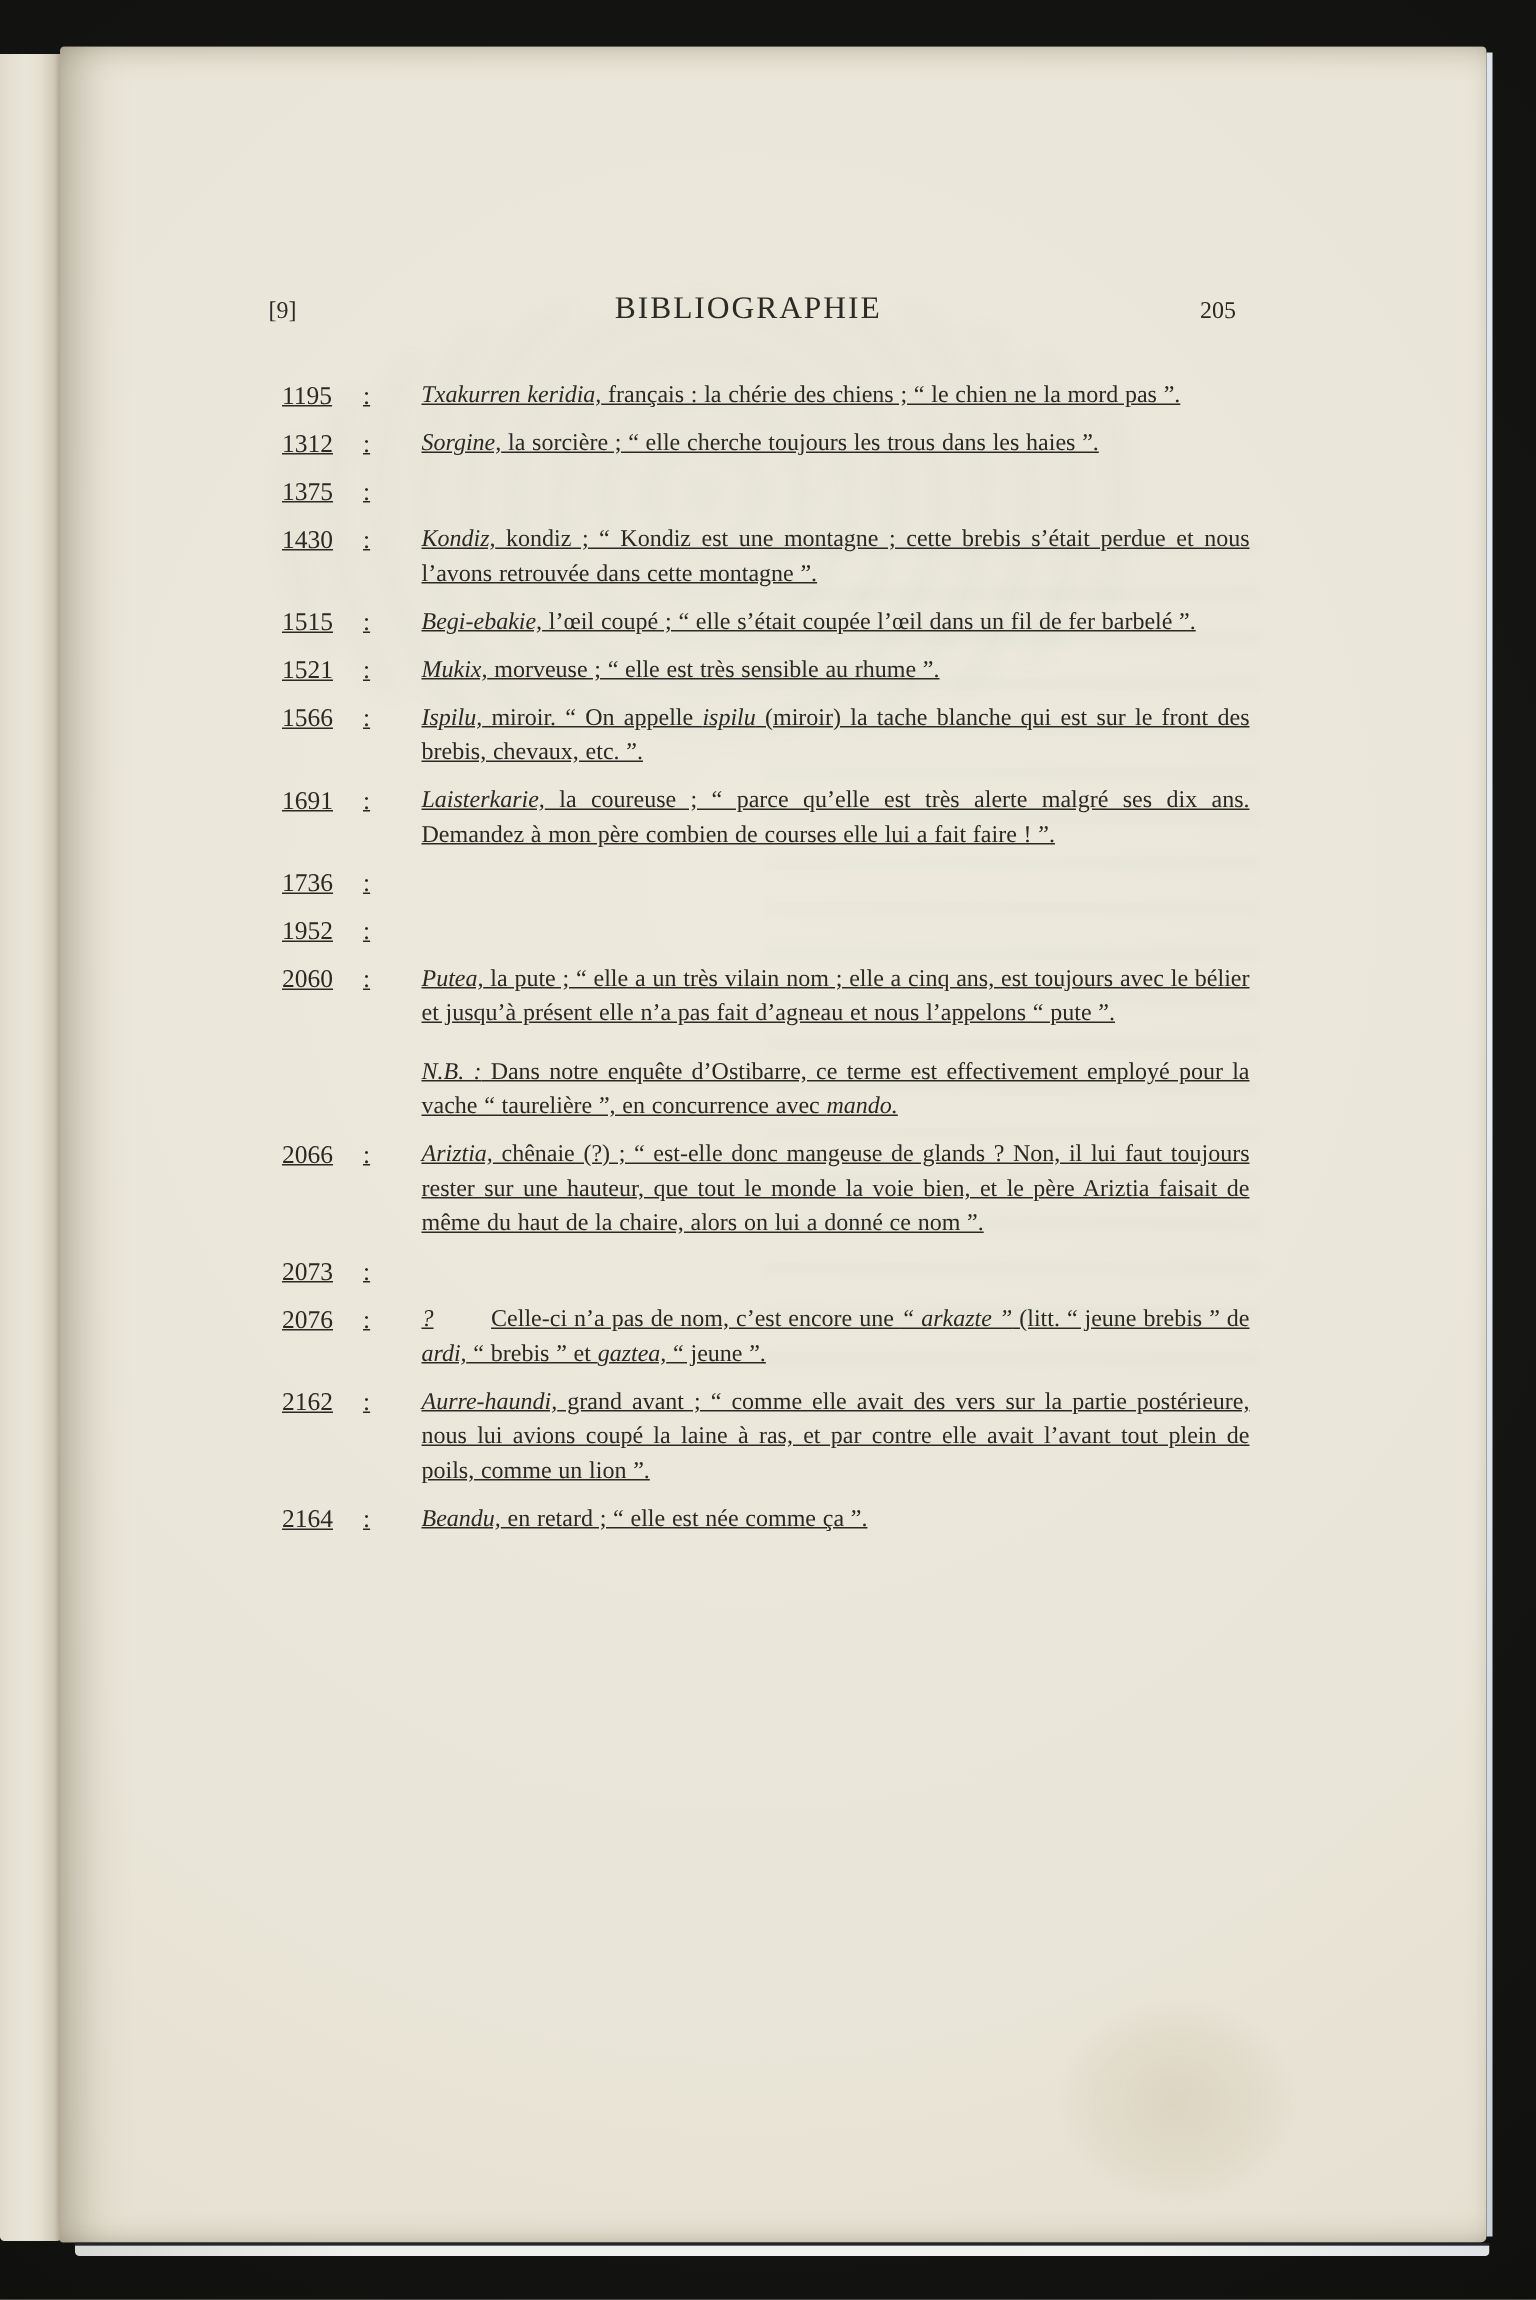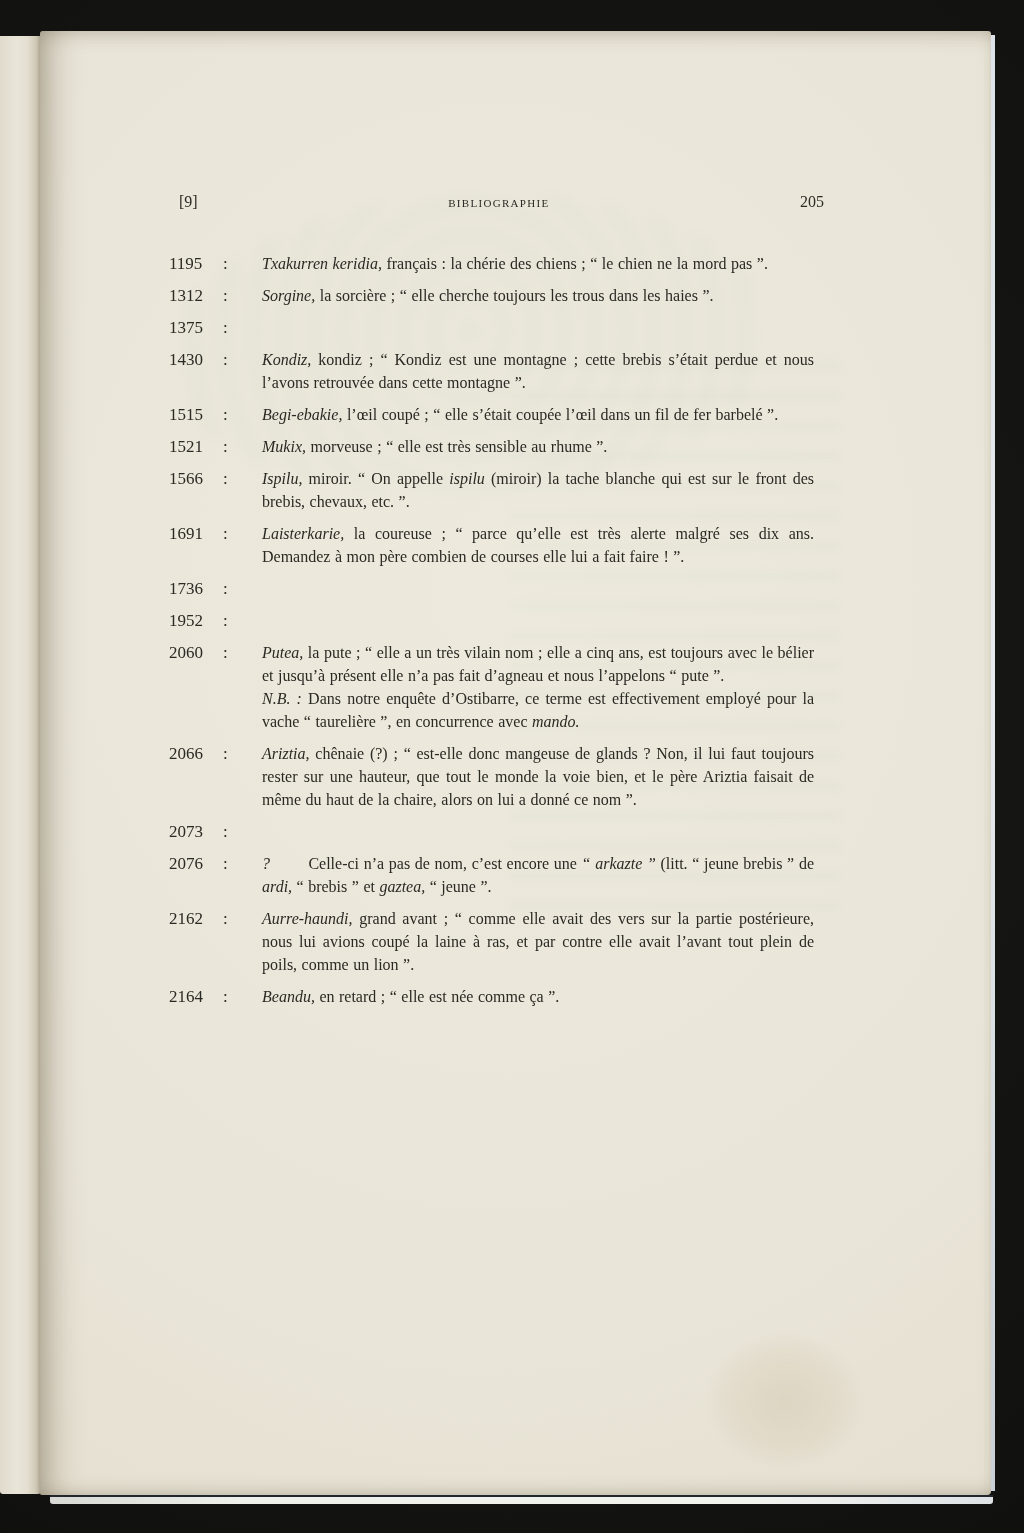--- a/index.html
+++ b/index.html
@@ -53,30 +53,31 @@
   .stain-bottom {
     position: absolute; left: 640px; top: 1280px; width: 210px; height: 180px;
     background: radial-gradient(closest-side, rgba(152, 116, 62, 0.12), rgba(152,116,62,0.05) 55%, rgba(0,0,0,0) 75%);
     filter: blur(2px);
   }
   .running-head {
     position: absolute; left: 139px; top: 162px; width: 645px;
     display: flex; justify-content: space-between; align-items: baseline;
     color: #2c2a25; font-size: 16px;
   }
-  .running-head .rh-title { letter-spacing: 1.3px; font-size: 11px; }
+  .running-head .rh-title { letter-spacing: 1.3px; font-size: 21px; }
   .entries {
-    position: absolute; left: 129px; top: 221px; width: 645px;
+    position: absolute; left: 148px; top: 221px; width: 645px;
     color: #2b2924;
+    text-decoration: underline;
   }
   .entry {
     display: grid; grid-template-columns: 54px 39px 552px;
     margin: 0 0 9px 0;
   }
-  .entry.tight { margin-bottom: 0; }
+  .entry.tight { margin-bottom: 16px; }
   .entry .num, .entry .colon {
     font-size: 17px; line-height: 23px;
   }
   .entry .txt {
     margin: 0; font-size: 16px; line-height: 23px;
     text-align: justify; word-spacing: 0.5px;
   }
   .txt .it { font-style: italic; }
   .txt .gap-after { margin-right: 2.4em; }
 </style>

